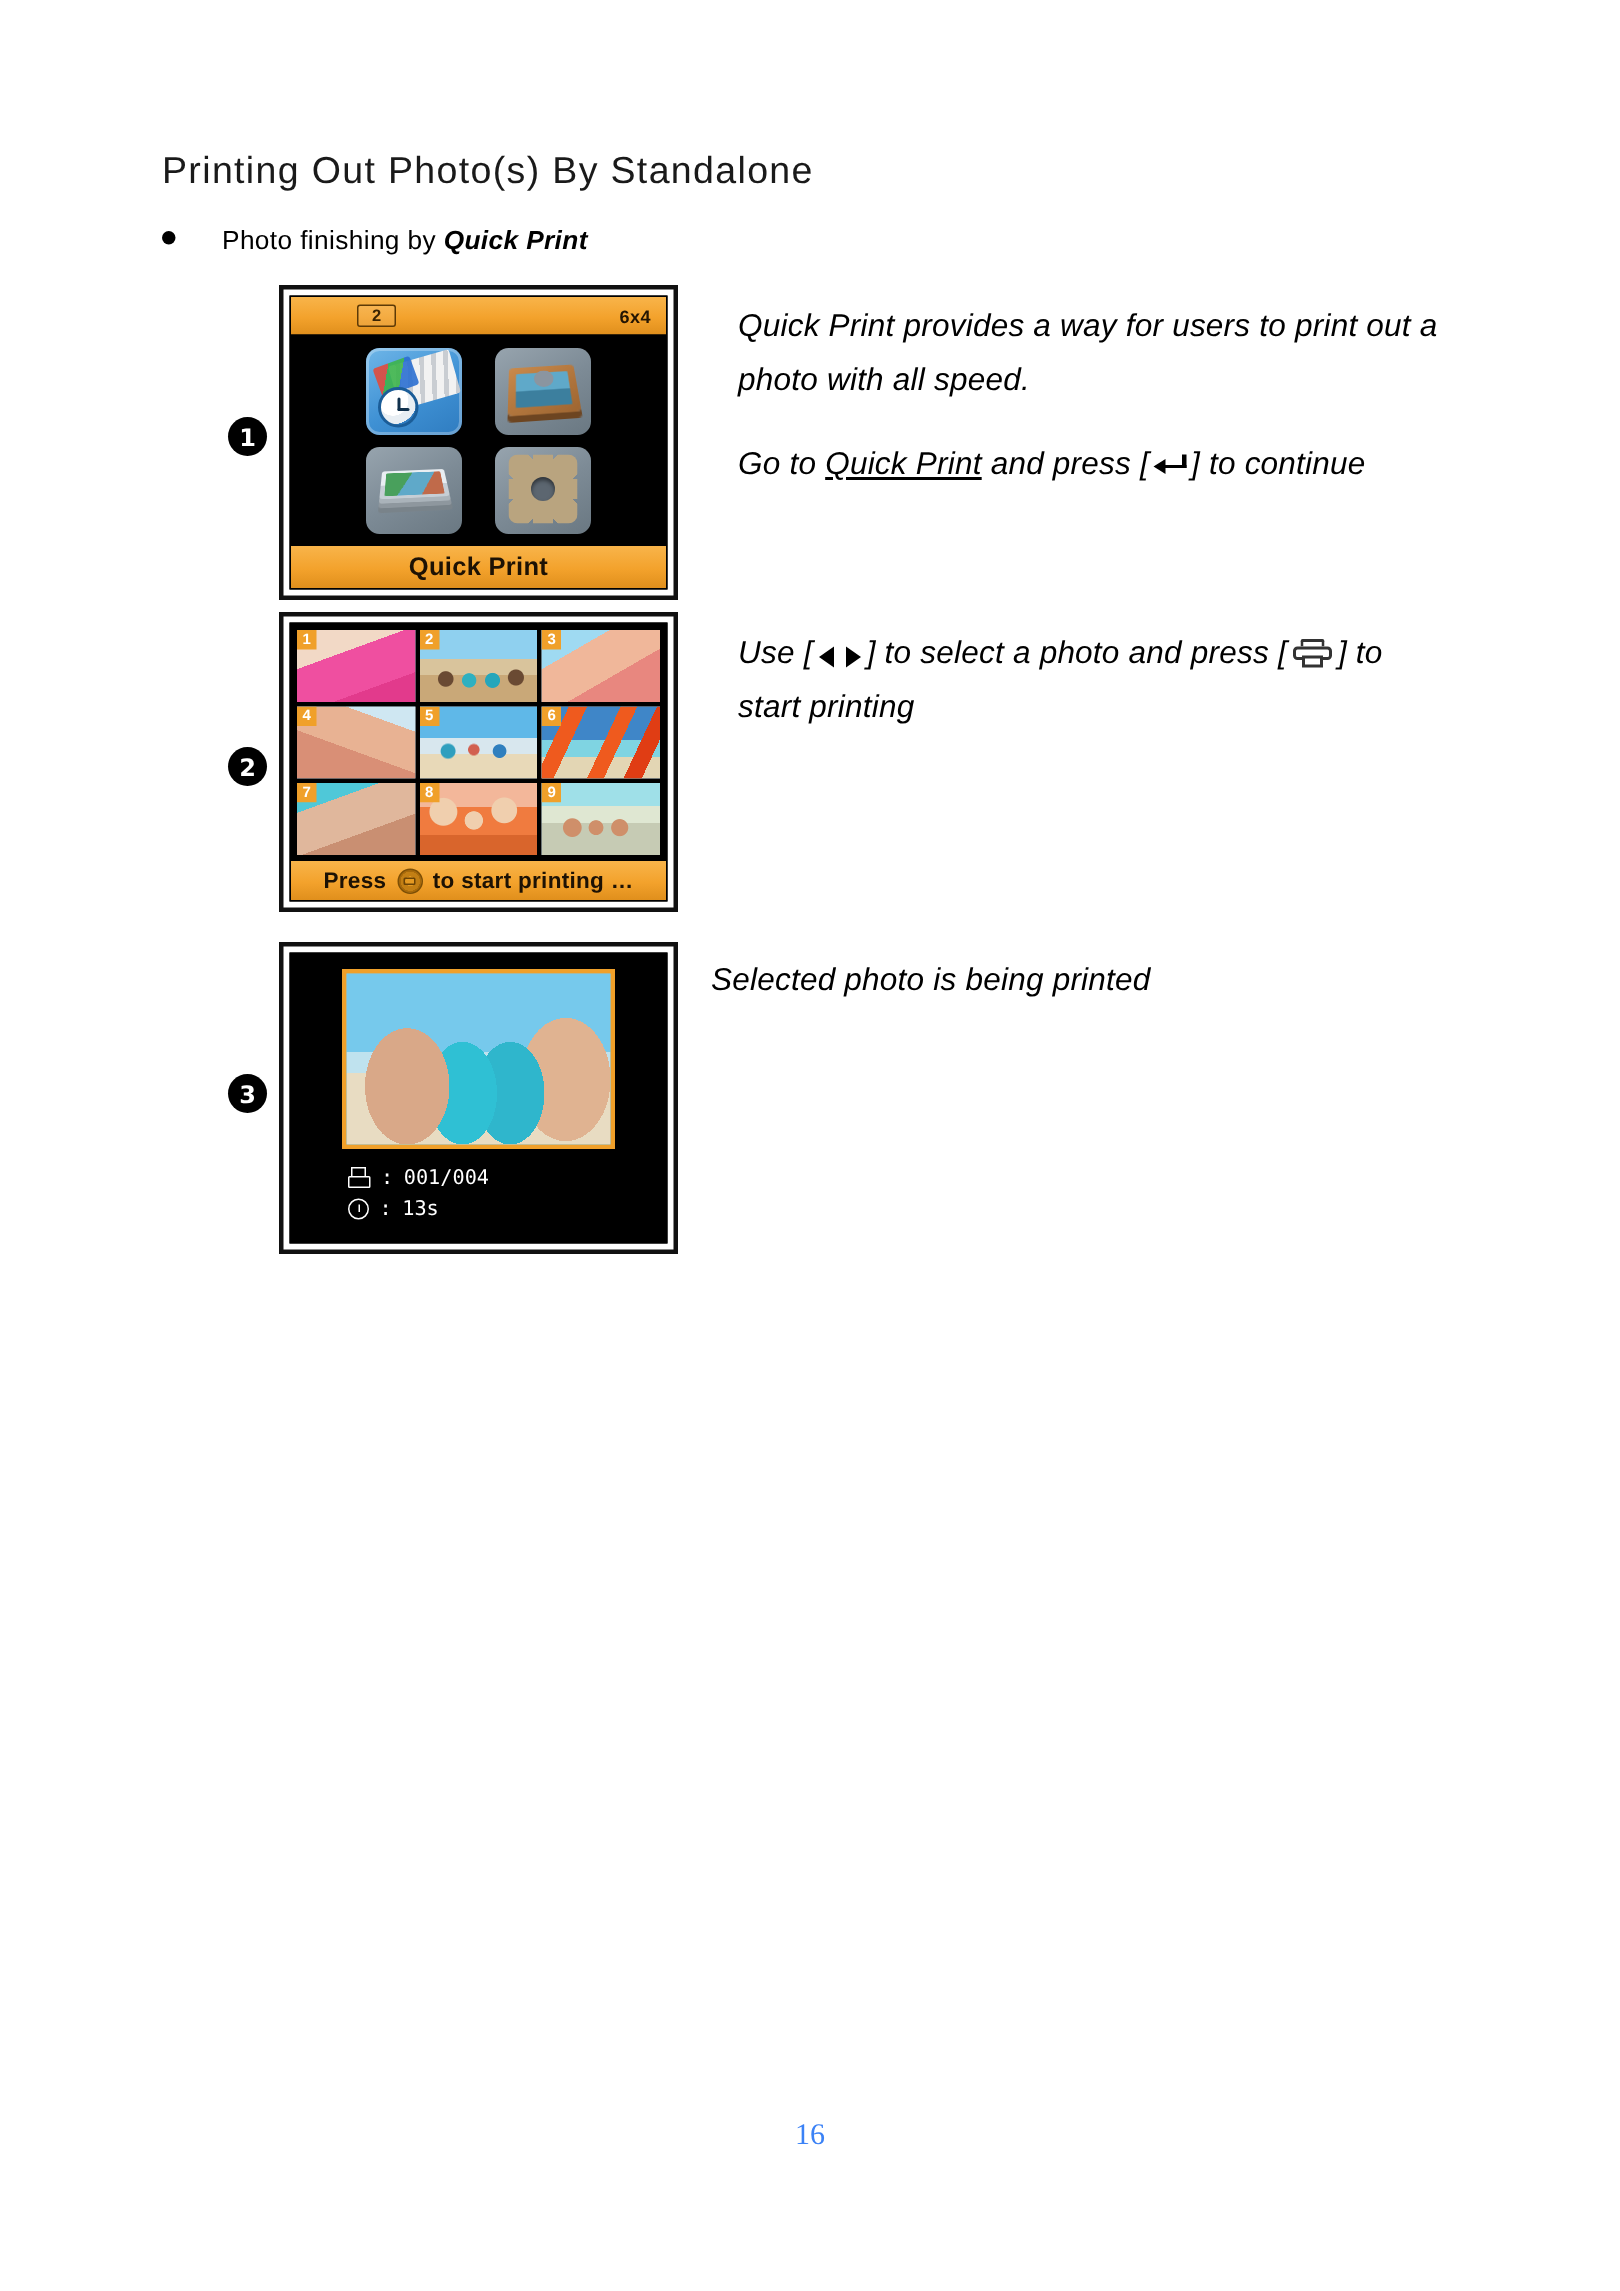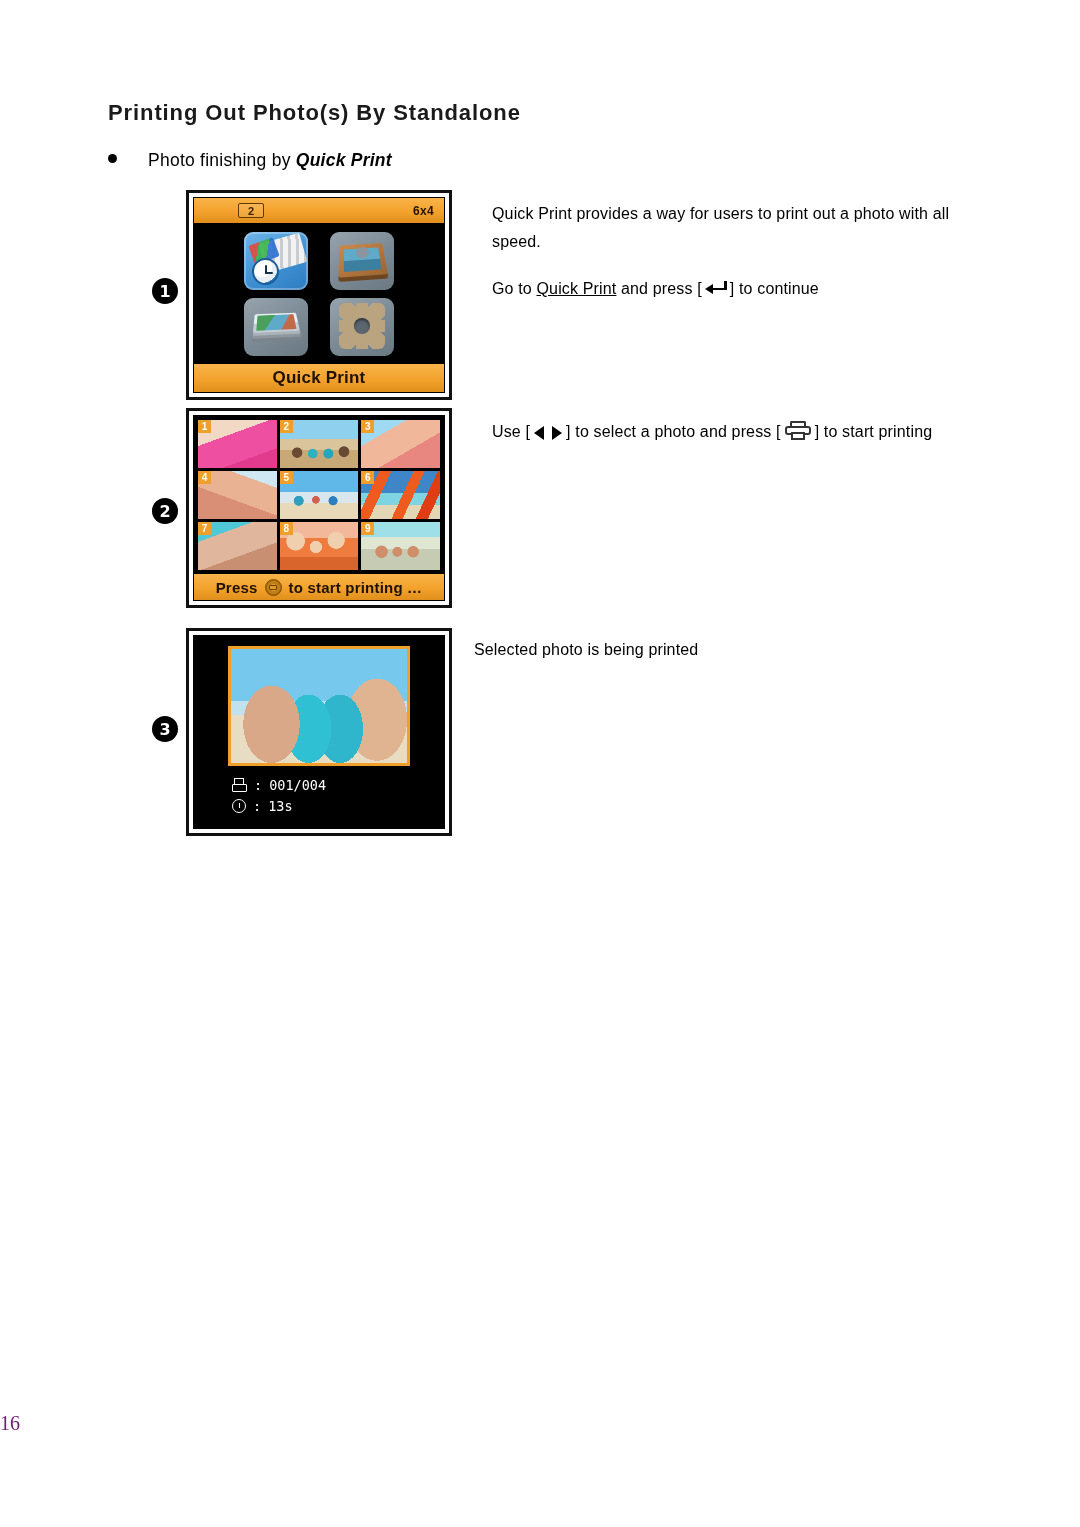--- a/index.html
+++ b/index.html
@@ -19,22 +19,22 @@
   .page {
     position: absolute;
     inset: 0;
   }
 
   
   .doc-title {
     position: absolute;
     left: 108px;
     top: 100px;
-    font-size: 22px;
-    font-weight: bold;
+    font-size: 25px;
+    font-weight: normal;
     letter-spacing: 0.9px;
     color: #1a1a1a;
     white-space: nowrap;
   }
 
   
   .bullet-row {
     position: absolute;
     left: 108px;
     top: 150px;
@@ -332,24 +332,25 @@
     width: 14px; height: 14px; border-radius: 50%;
     border: 1.4px solid #fff; box-sizing: border-box; position: relative; flex: none;
   }
   .ic-clock-sm::after{
     content:""; position:absolute; left:5.5px; top:2.5px; width:1.4px; height:5px;
     background:#fff;
   }
 
   
   .copy {
-    font-size: 16px;
+    font-size: 21px;
     line-height: 1.72;
     letter-spacing: .15px;
     color: #000;
+    font-style: italic;
   }
   .copy p { margin: 0; }
   .copy .gap { height: 20px; }
   .u { text-decoration: underline; }
   .red { color: #ee0000; }
 
   .glyph-enter {
     display:inline-block; width:22px; height:15px; position:relative;
     vertical-align:-2px; margin:0 3px;
   }
@@ -389,24 +390,24 @@
   .glyph-printer .out {
     position:absolute; left:6px; top:11px; width:14px; height:8px;
     border:2px solid #333; box-sizing:border-box; background:#fff;
   }
 
   
   .page-number {
     position: absolute;
     left: 0; right: 0;
     top: 1412px;
-    text-align: left;
+    text-align: center;
     font-family: "Liberation Serif", serif;
     font-size: 20px;
-    color: #701a75;
+    color: #3b82f6;
   }
 </style>
 </head>
 <body>
 
 <div class="page">
 
   <div class="doc-title">Printing Out Photo(s) By Standalone</div>
 
   <div class="bullet-row">

